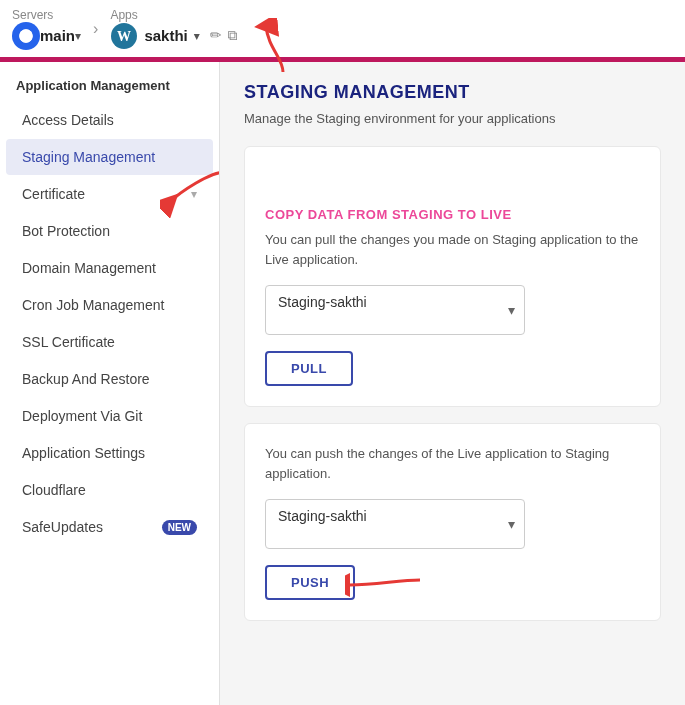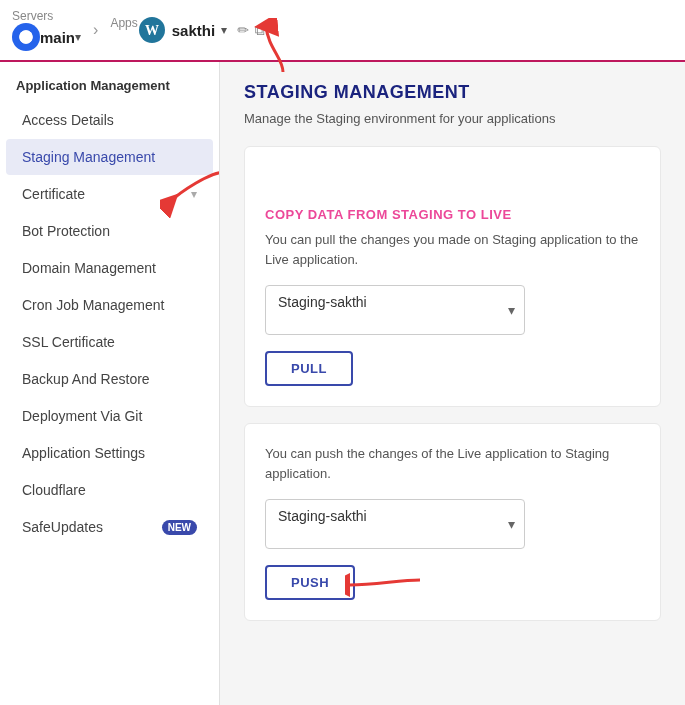--- a/index.html
+++ b/index.html
@@ -1,36 +1,36 @@
 <!DOCTYPE html>
 <html><head>
   <meta charset="utf-8">
   <style>
     * { box-sizing: border-box; margin: 0; padding: 0; }
     body { font-family: -apple-system, BlinkMacSystemFont, 'Segoe UI', sans-serif; font-size: 14px; background: #f0f0f0; width: 685px; height: 705px; overflow: hidden; }
 
     .top-bar {
       background: #fff;
-      border-bottom: 2px solid #be185d;
+      border-bottom: 5px solid #be185d;
       display: flex;
       align-items: center;
       padding: 0 12px;
       height: 62px;
       gap: 8px;
     }
     .servers-section { display: flex; flex-direction: column; }
     .servers-label { font-size: 12px; color: #888; }
     .server-row { display: flex; align-items: center; }
     .server-icon { width: 28px; height: 28px; background: #2563eb; border-radius: 50%; display: flex; align-items: center; justify-content: center; }
     .server-icon svg { width: 16px; height: 16px; fill: white; }
     .server-name { font-weight: 600; font-size: 15px; color: #222; }
     .chevron-down { color: #555; font-size: 12px; }
     .arrow-right { color: #999; font-size: 16px; margin: 0 4px; }
 
-    .apps-section { display: flex; flex-direction: row; }
+    .apps-section { display: flex; flex-direction: column; }
     .apps-label { font-size: 12px; color: #888; }
     .app-row { display: flex; align-items: center; gap: 6px; }
     .app-name { font-weight: 600; font-size: 15px; color: #222; }
     .app-actions { display: flex; gap: 6px; margin-left: 4px; }
     .app-actions span { color: #888; font-size: 14px; cursor: pointer; }
 
     .red-arrow-up {
       position: absolute;
       top: 18px;
       left: 248px;

